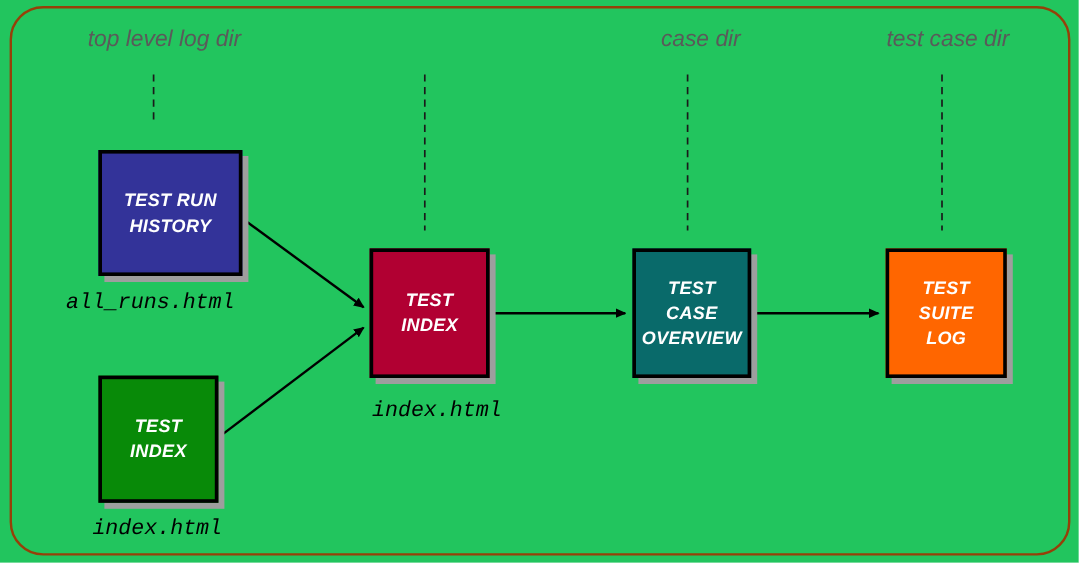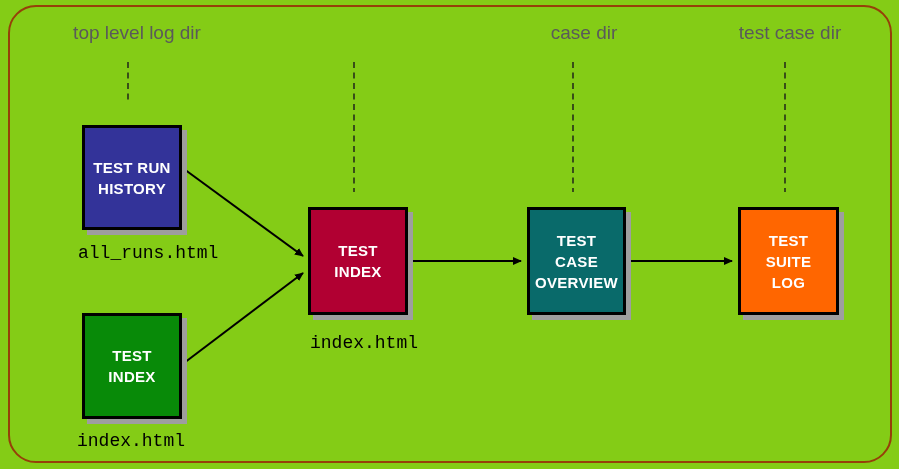--- a/index.html
+++ b/index.html
@@ -1,22 +1,23 @@
 <!DOCTYPE html>
 <html><head>
 <meta charset="utf-8">
 <style>
   html, body { margin: 0; padding: 0; background: #ffffff; }
   .canvas {
     position: relative;
     width: 899px;
     height: 469px;
-    background: #84cc16;
+    background: #22c55e;
     font-family: "Liberation Sans", sans-serif;
     overflow: hidden;
+    font-style: italic;
   }
   .frame {
     position: absolute;
     left: 8px; top: 5px;
     width: 884px; height: 458px;
     box-sizing: border-box;
     border: 2px solid #964009;
     border-radius: 28px;
   }
   .col-header {
@@ -41,33 +42,33 @@
     font-weight: bold;
     font-size: 15px;
     line-height: 21px;
     letter-spacing: 0.3px;
     display: flex;
     flex-direction: column;
     align-items: center;
     justify-content: center;
     text-align: center;
   }
-  .box-history { left: 82px;  top: 125px; width: 100px; height: 105px; background: #333399; }
+  .box-history { left: 82px;  top: 125px; width: 120px; height: 105px; background: #333399; }
   .box-index-top { left: 82px;  top: 313px; width: 100px; height: 106px; background: #088A08; }
   .box-index-run { left: 308px; top: 207px; width: 100px; height: 108px; background: #B10032; }
   .box-suite { left: 527px; top: 207px; width: 99px;  height: 108px; background: #096A6A; }
   .box-caselog { left: 738px; top: 207px; width: 101px; height: 108px; background: #FF6600; }
   .file-label {
     position: absolute;
     font-family: "Liberation Mono", monospace;
     font-size: 18px;
     color: #000000;
     white-space: nowrap;
   }
-  .label-allruns { left: 78px;  top: 243px; }
+  .label-allruns { left: 55px;  top: 243px; }
   .label-index-top { left: 77px;  top: 431px; }
   .label-index-run { left: 310px; top: 333px; }
 </style>
 </head>
 <body>
 
 <div class="canvas">
 
   <div class="frame"></div>
 

